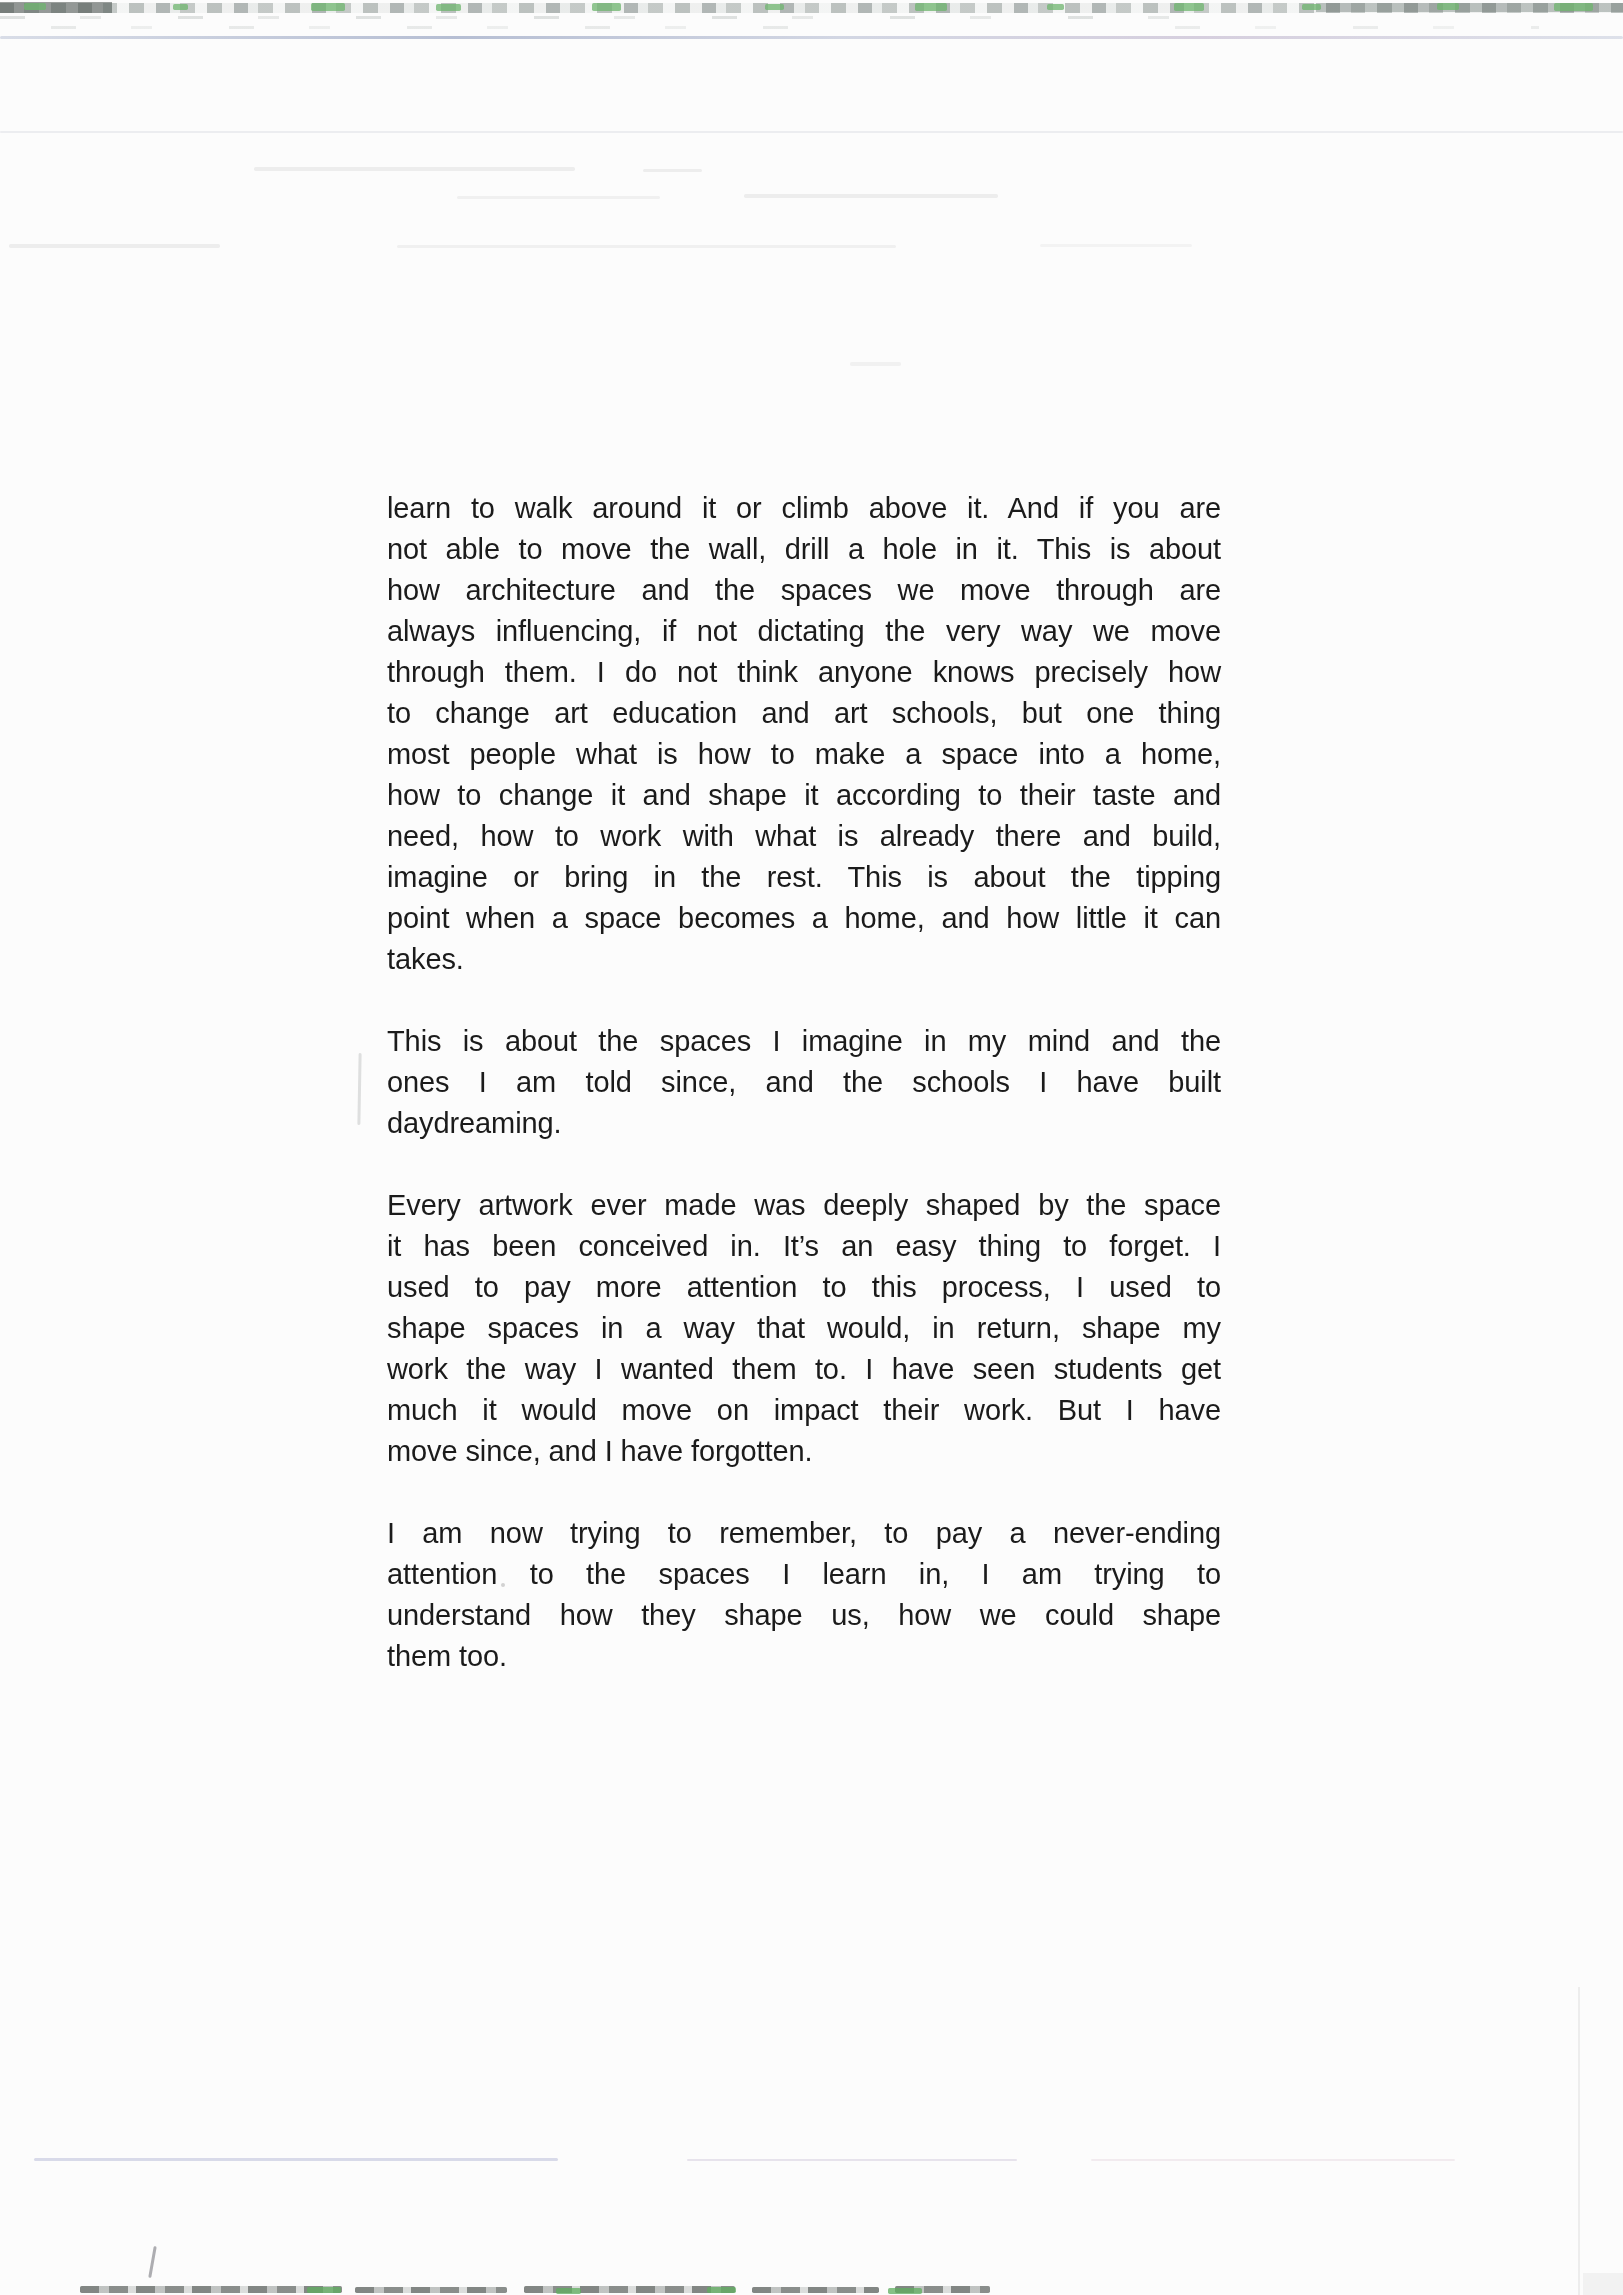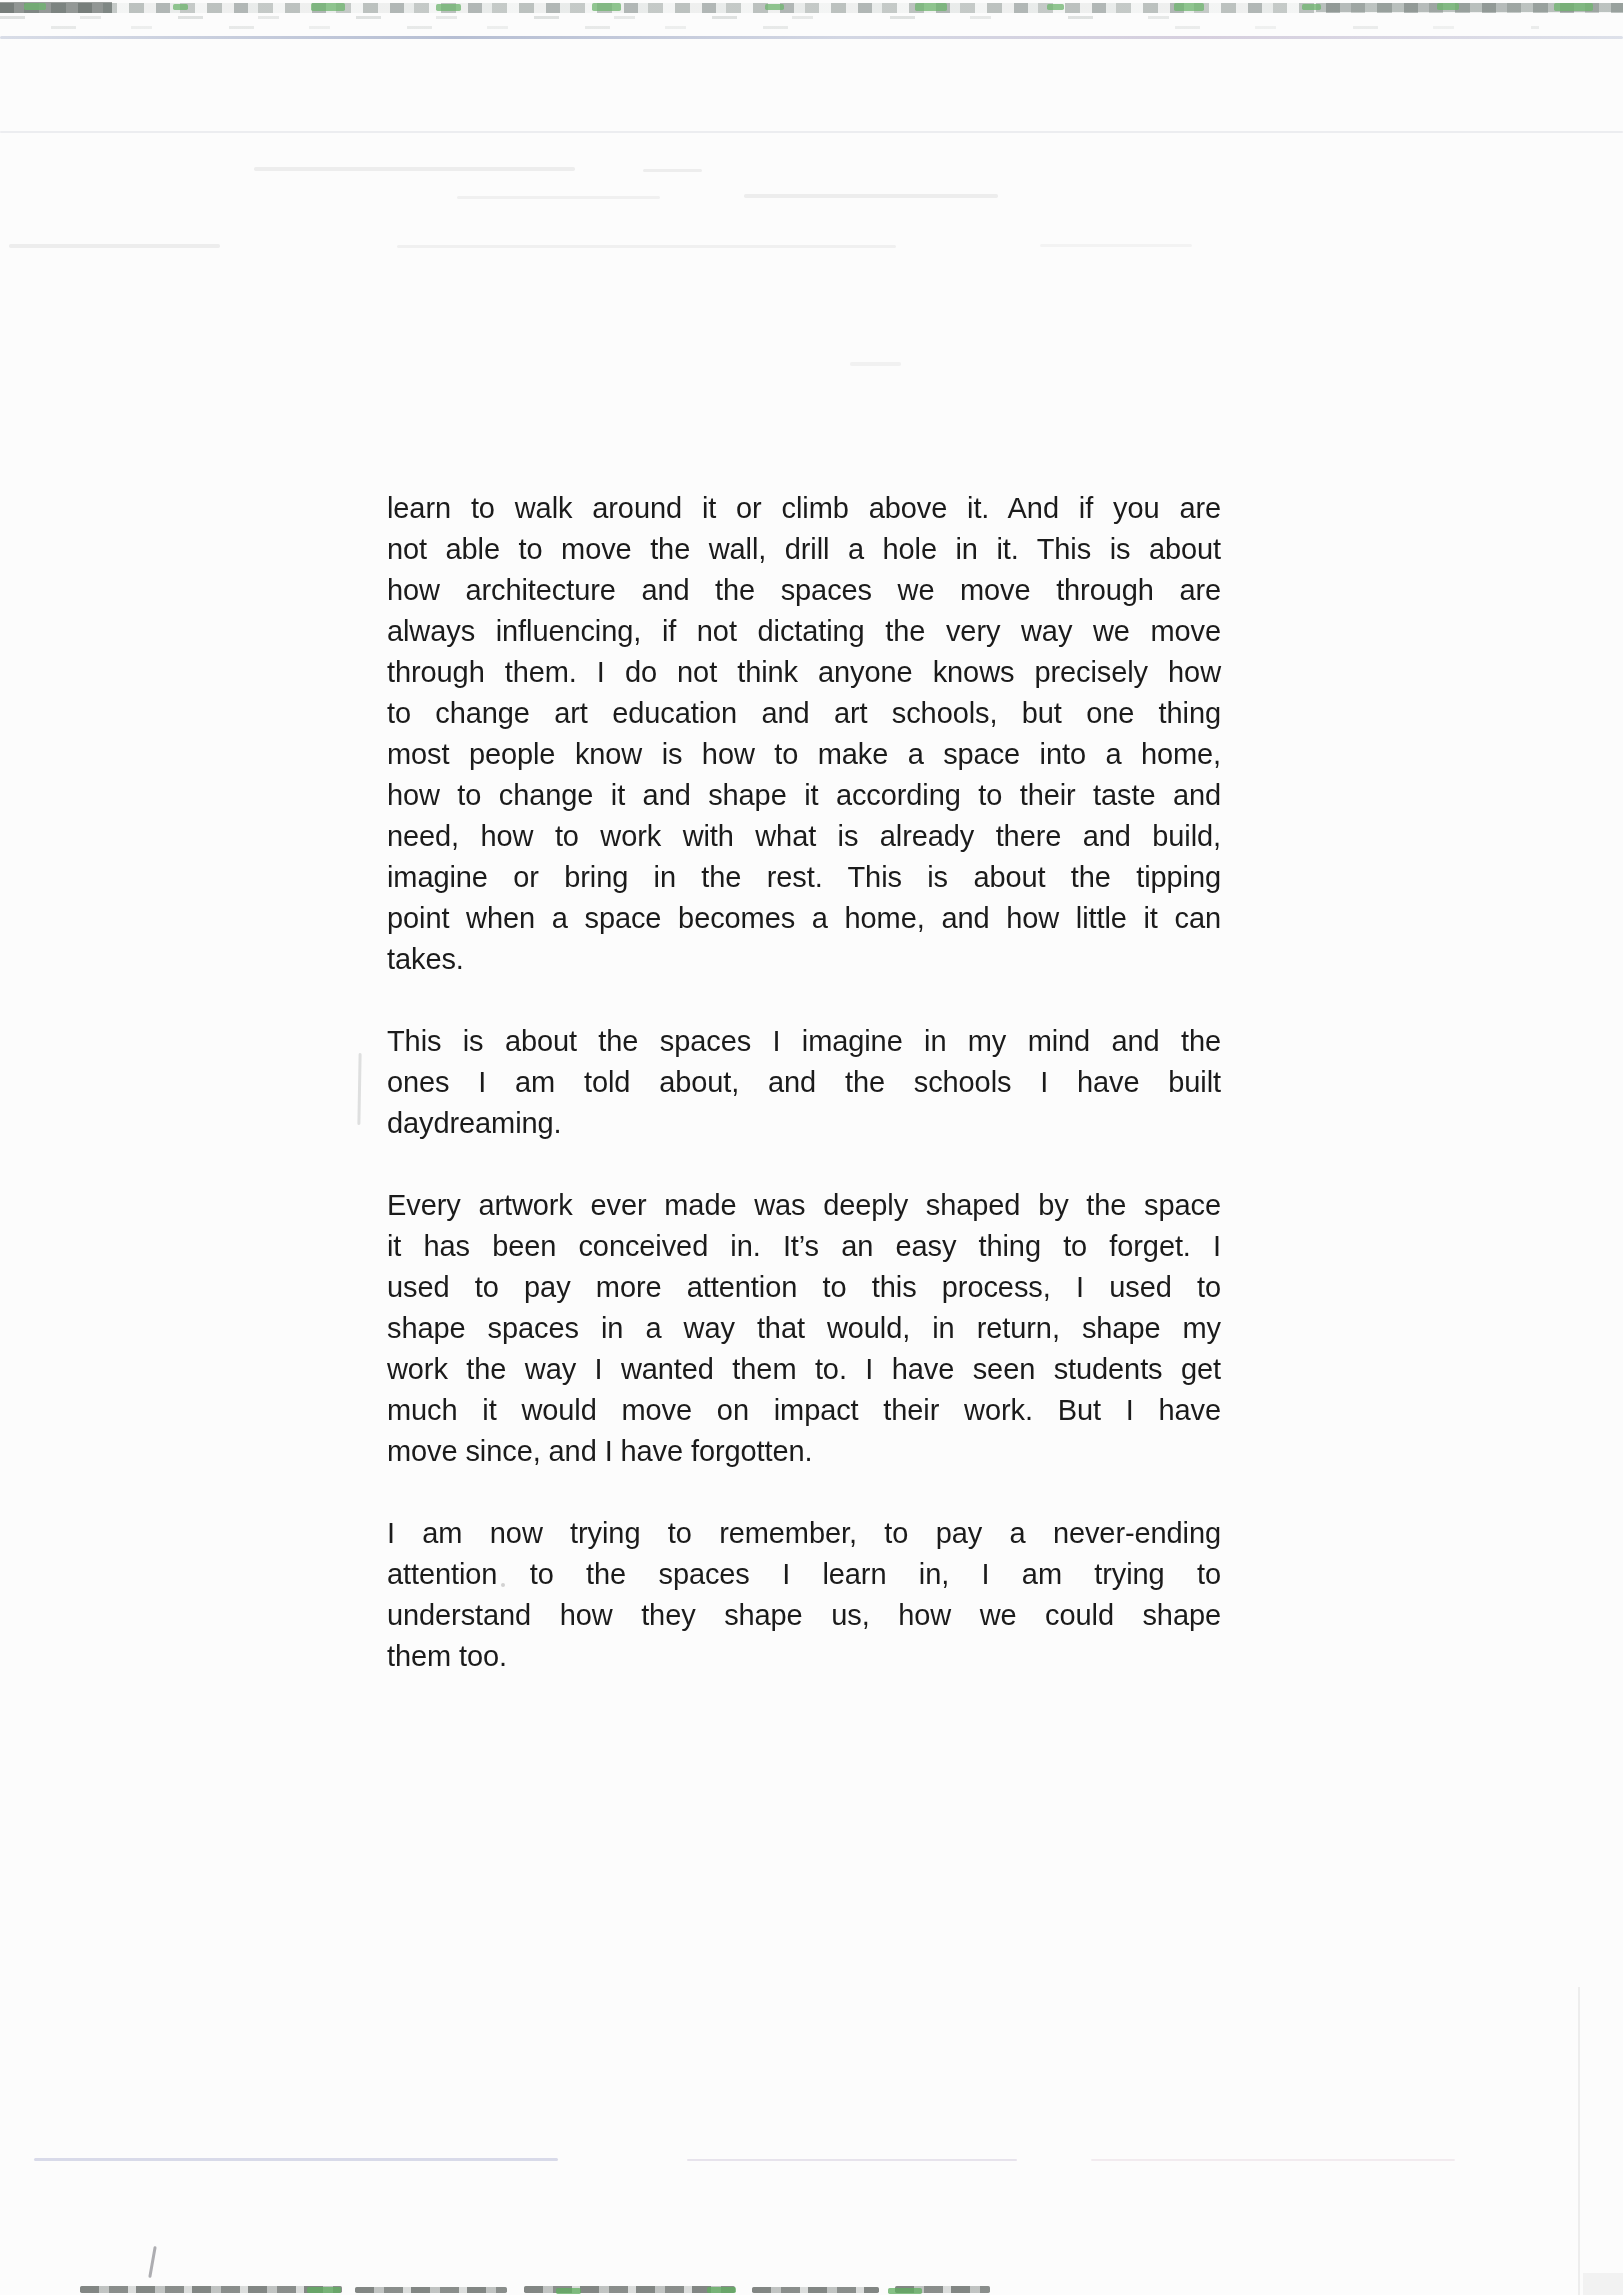--- a/index.html
+++ b/index.html
@@ -184,30 +184,30 @@
   <div class="ghost" style="left:850px;top:362px;width:51px;height:4.2px;opacity:.7;"></div>
 
   <div class="text-block">
       <div class="para">
         <div class="tline">learn to walk around it or climb above it. And if you are</div>
         <div class="tline">not able to move the wall, drill a hole in it. This is about</div>
         <div class="tline">how architecture and the spaces we move through are</div>
         <div class="tline">always influencing, if not dictating the very way we move</div>
         <div class="tline">through them. I do not think anyone knows precisely how</div>
         <div class="tline">to change art education and art schools, but one thing</div>
-        <div class="tline">most people know is how to make a space into a home,</div>
+        <div class="tline">most people what is how to make a space into a home,</div>
         <div class="tline">how to change it and shape it according to their taste and</div>
         <div class="tline">need, how to work with what is already there and build,</div>
         <div class="tline">imagine or bring in the rest. This is about the tipping</div>
         <div class="tline">point when a space becomes a home, and how little it can</div>
         <div class="tline last">takes.</div>
       </div>
       <div class="para">
         <div class="tline">This is about the spaces I imagine in my mind and the</div>
-        <div class="tline">ones I am told about, and the schools I have built</div>
+        <div class="tline">ones I am told since, and the schools I have built</div>
         <div class="tline last">daydreaming.</div>
       </div>
       <div class="para">
         <div class="tline">Every artwork ever made was deeply shaped by the space</div>
         <div class="tline">it has been conceived in. It’s an easy thing to forget. I</div>
         <div class="tline">used to pay more attention to this process, I used to</div>
         <div class="tline">shape spaces in a way that would, in return, shape my</div>
         <div class="tline">work the way I wanted them to. I have seen students get</div>
         <div class="tline">much it would move on impact their work. But I have</div>
         <div class="tline last">move since, and I have forgotten.</div>

